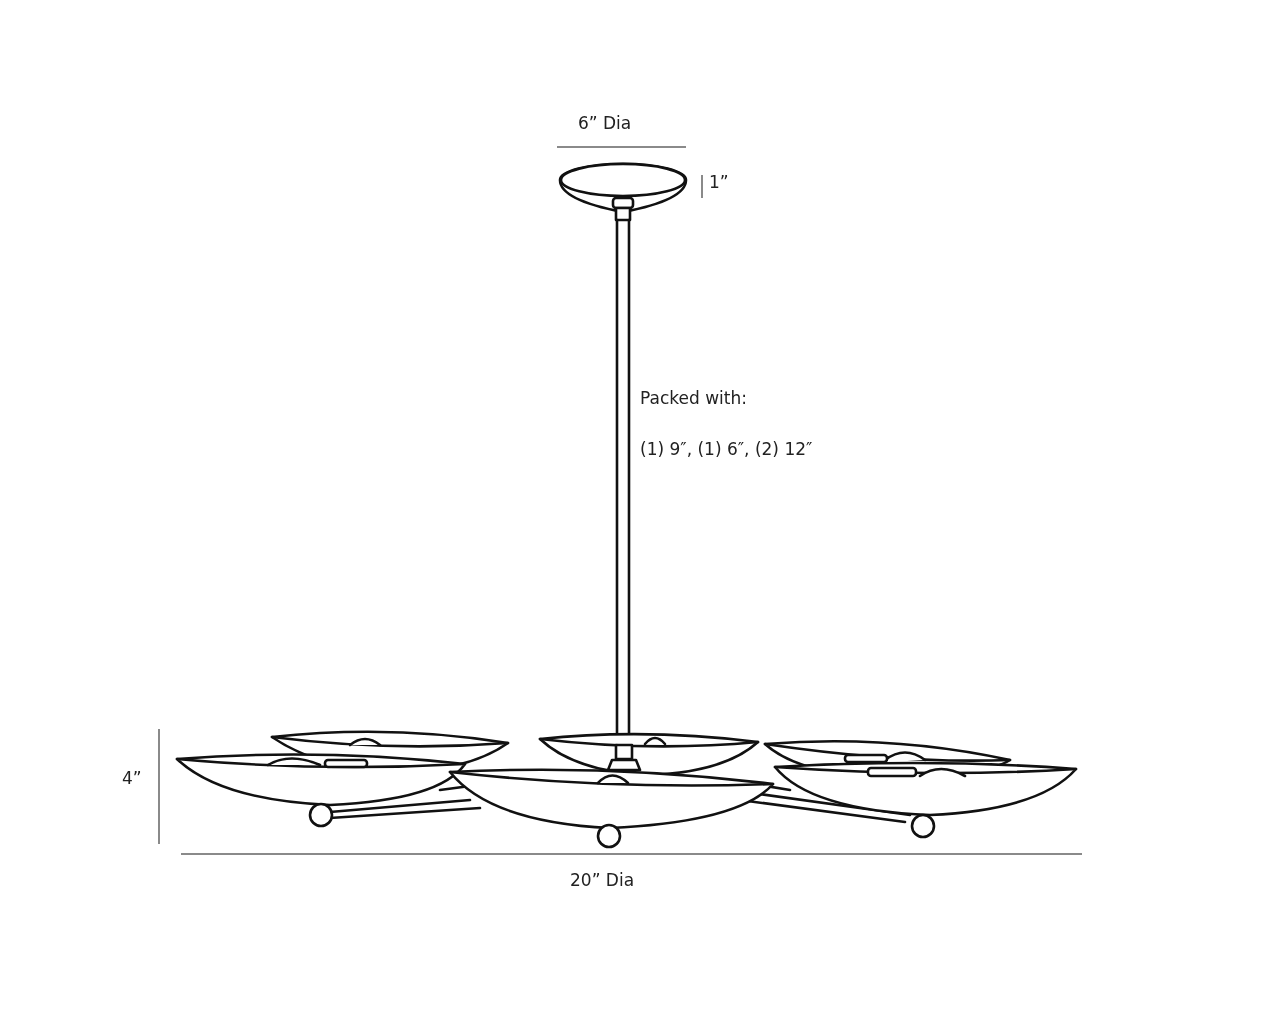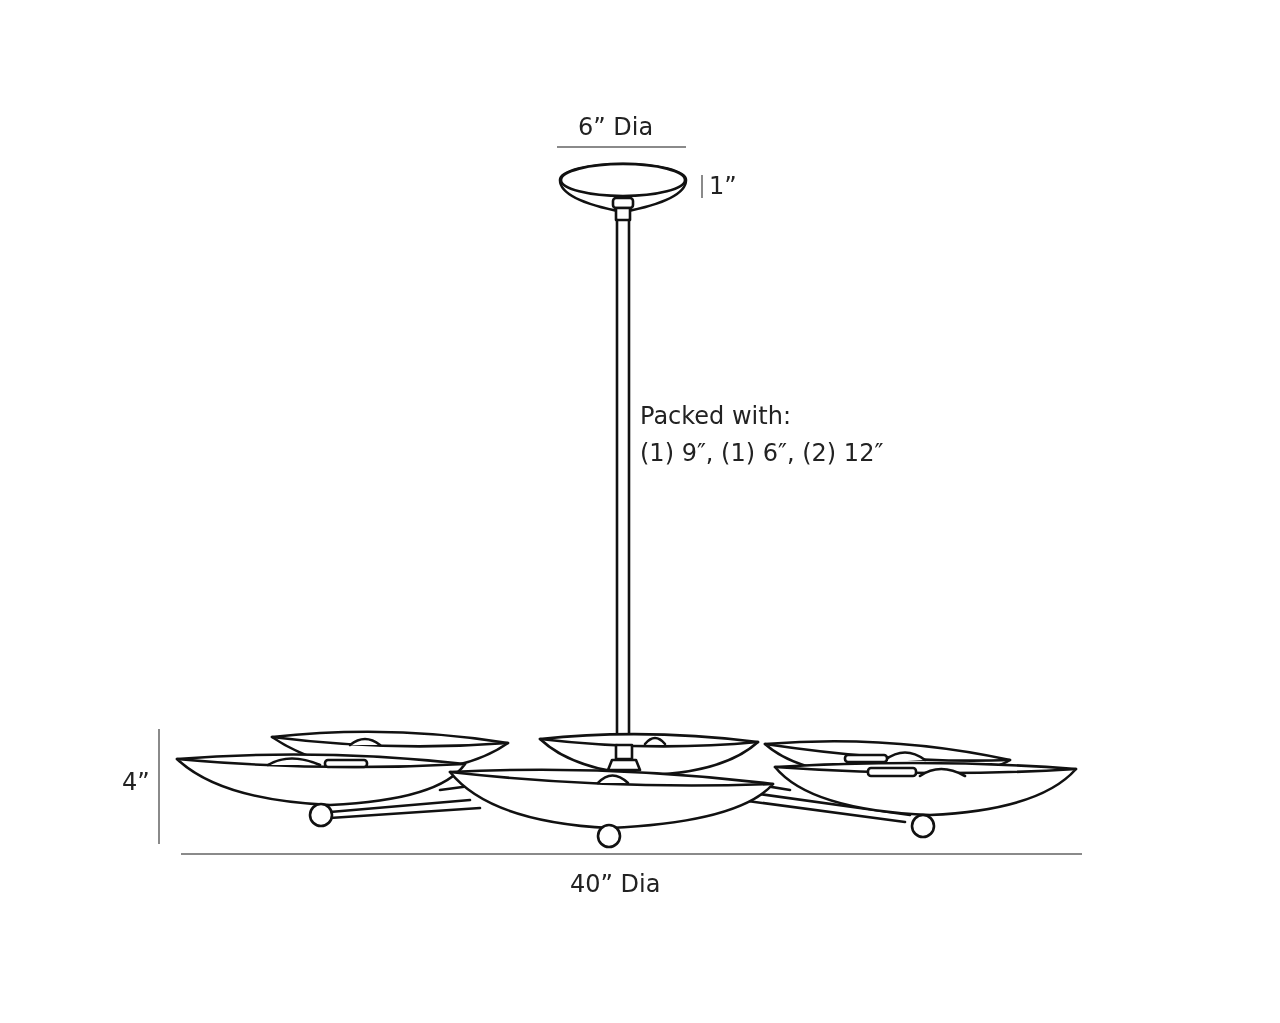--- a/index.html
+++ b/index.html
@@ -1,17 +1,17 @@
 <!DOCTYPE html>
 <html><head>
   <meta charset="utf-8">
   <style>
     html, body { margin: 0; padding: 0; background: #ffffff; }
     body { width: 1280px; height: 1023px; position: relative; overflow: hidden; font-family: "DejaVu Sans", sans-serif; }
-    .label { position: absolute; color: #222; font-size: 24px; white-space: nowrap; font-family: "DejaVu Sans", sans-serif; }
+    .label { position: absolute; color: #222; font-size: 17px; white-space: nowrap; font-family: "DejaVu Sans", sans-serif; }
     svg#drawing { position: absolute; left: 0; top: 0; }
   </style>
 </head>
 <body>
 
 <svg id="drawing" width="1280" height="1023" viewBox="0 0 1280 1023" xmlns="http://www.w3.org/2000/svg">
   <g fill="none" stroke="#111" stroke-width="2.6" stroke-linejoin="round" stroke-linecap="round">
 
     <g>
       <path d="M560 180 A62 16 0 0 1 686 180 Q686 200 623 212 Q560 200 560 180 Z" fill="#fff"></path>
@@ -81,16 +81,16 @@
   <g stroke="#8a8a8a" stroke-width="2" fill="none">
     <line x1="557" y1="147" x2="686" y2="147"></line>
     <line x1="702" y1="175" x2="702" y2="198"></line>
     <line x1="159" y1="729" x2="159" y2="844"></line>
     <line x1="181" y1="854" x2="1082" y2="854"></line>
   </g>
 </svg>
 
 <div class="label" style="left:578px; top:113px;">6” Dia</div>
 <div class="label" style="left:709px; top:172px;">1”</div>
-<div class="label" style="left:640px; top:402px;">Packed with:</div>
+<div class="label" style="left:640px; top:388px;">Packed with:</div>
 <div class="label" style="left:640px; top:439px;">(1) 9″, (1) 6″, (2) 12″</div>
 <div class="label" style="left:122px; top:768px;">4”</div>
-<div class="label" style="left:570px; top:870px;">40” Dia</div>
+<div class="label" style="left:570px; top:870px;">20” Dia</div>
 
 </body></html>

